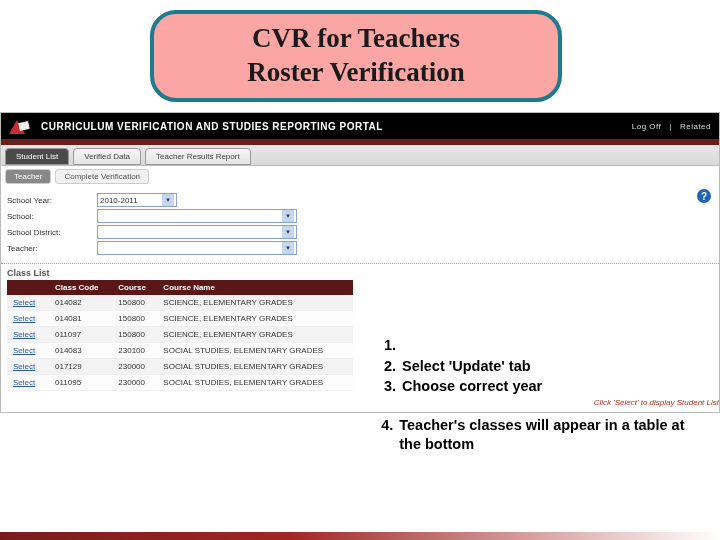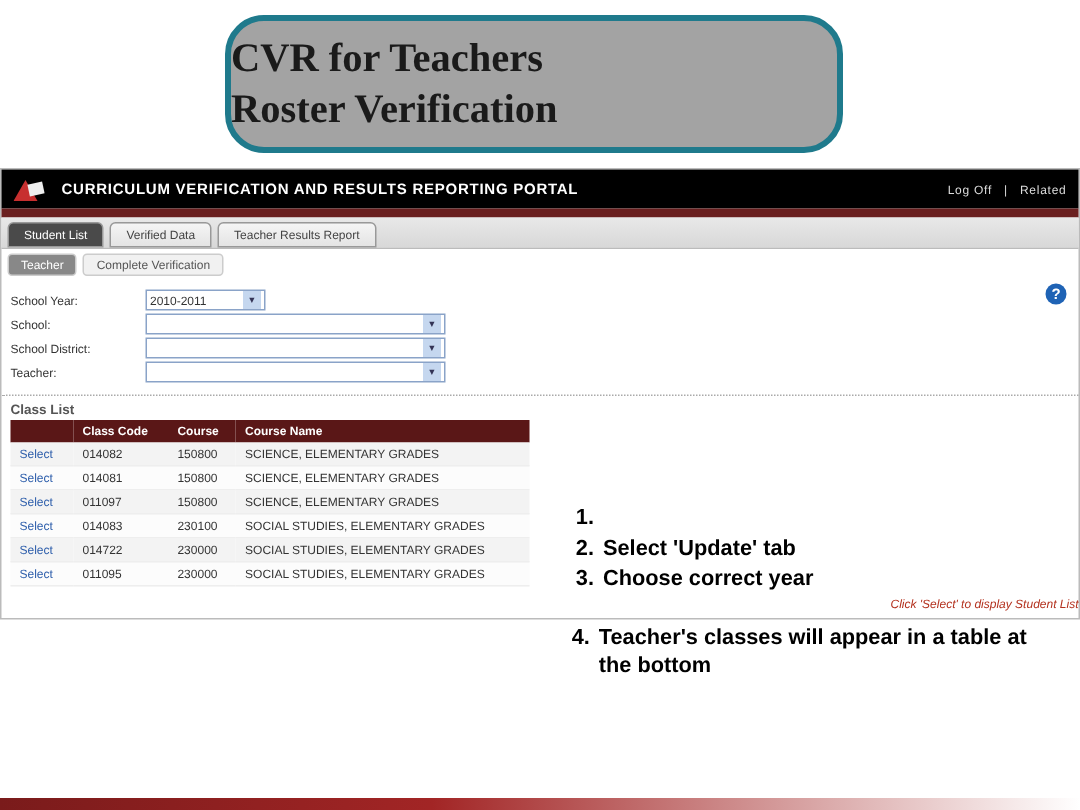--- a/index.html
+++ b/index.html
@@ -15,21 +15,22 @@
 
   
   .title-box {
     position: absolute;
     left: 150px;
     top: 10px;
     width: 412px;
     height: 92px;
     border: 4px solid #1f7a8c;
     border-radius: 26px;
-    background: #a3a3a3;
+    background: #fca5a5;
+    text-align: center;
     padding-top: 8px;
   }
   .title-line {
     font-family: Georgia, "Times New Roman", serif;
     font-weight: bold;
     font-size: 27px;
     color: #1a1a1a;
     line-height: 1.25;
   }
 
@@ -164,21 +165,21 @@
     padding: 3px 6px;
     text-align: left;
     border: 0;
   }
   .class-table td {
     padding: 3px 6px;
     border-bottom: 1px solid #eee;
   }
   .class-table tr:nth-child(odd) td { background: #f3f3f3; }
   .class-table tr:nth-child(even) td { background: #fcfcfc; }
-  .class-table td.sel a { color: #2b5caa; cursor: pointer; }
+  .class-table td.sel a { color: #2b5caa; text-decoration: underline; cursor: pointer; }
 
   .footer-note {
     text-align: right;
     color: #b3311e;
     font-size: 8px;
     padding: 3px 0 5px;
     font-style: italic;
   }
 
   
@@ -212,21 +213,21 @@
 </div>
 
 <div class="shot">
   <div class="shot-header">
     <span class="shot-logo">
       <svg width="22" height="16" viewBox="0 0 22 16">
         <polygon points="0,16 8,2 16,16" fill="#c72f2f"></polygon>
         <rect x="10" y="4" width="10" height="8" fill="#eee" transform="rotate(-12 15 8)"></rect>
       </svg>
     </span>
-    <span>CURRICULUM VERIFICATION AND RESULTS REPORTING PORTAL</span>
+    <span>CURRICULUM VERIFICATION AND STUDIES REPORTING PORTAL</span>
     <span class="spacer"></span>
     <span class="hdr-link">Log Off</span>
     <span class="hdr-link">|</span>
     <span class="hdr-link">Related</span>
   </div>
   <div class="red-strip"></div>
 
   <div class="tabs">
     <div class="tab active">Student List</div>
     <div class="tab">Verified Data</div>
@@ -301,21 +302,21 @@
           <td>SCIENCE, ELEMENTARY GRADES</td>
         </tr>
       <tr>
           <td class="sel"><a>Select</a></td>
           <td>014083</td>
           <td>230100</td>
           <td>SOCIAL STUDIES, ELEMENTARY GRADES</td>
         </tr>
       <tr>
           <td class="sel"><a>Select</a></td>
-          <td>014722</td>
+          <td>017129</td>
           <td>230000</td>
           <td>SOCIAL STUDIES, ELEMENTARY GRADES</td>
         </tr>
       <tr>
           <td class="sel"><a>Select</a></td>
           <td>011095</td>
           <td>230000</td>
           <td>SOCIAL STUDIES, ELEMENTARY GRADES</td>
         </tr>
     </tbody>

